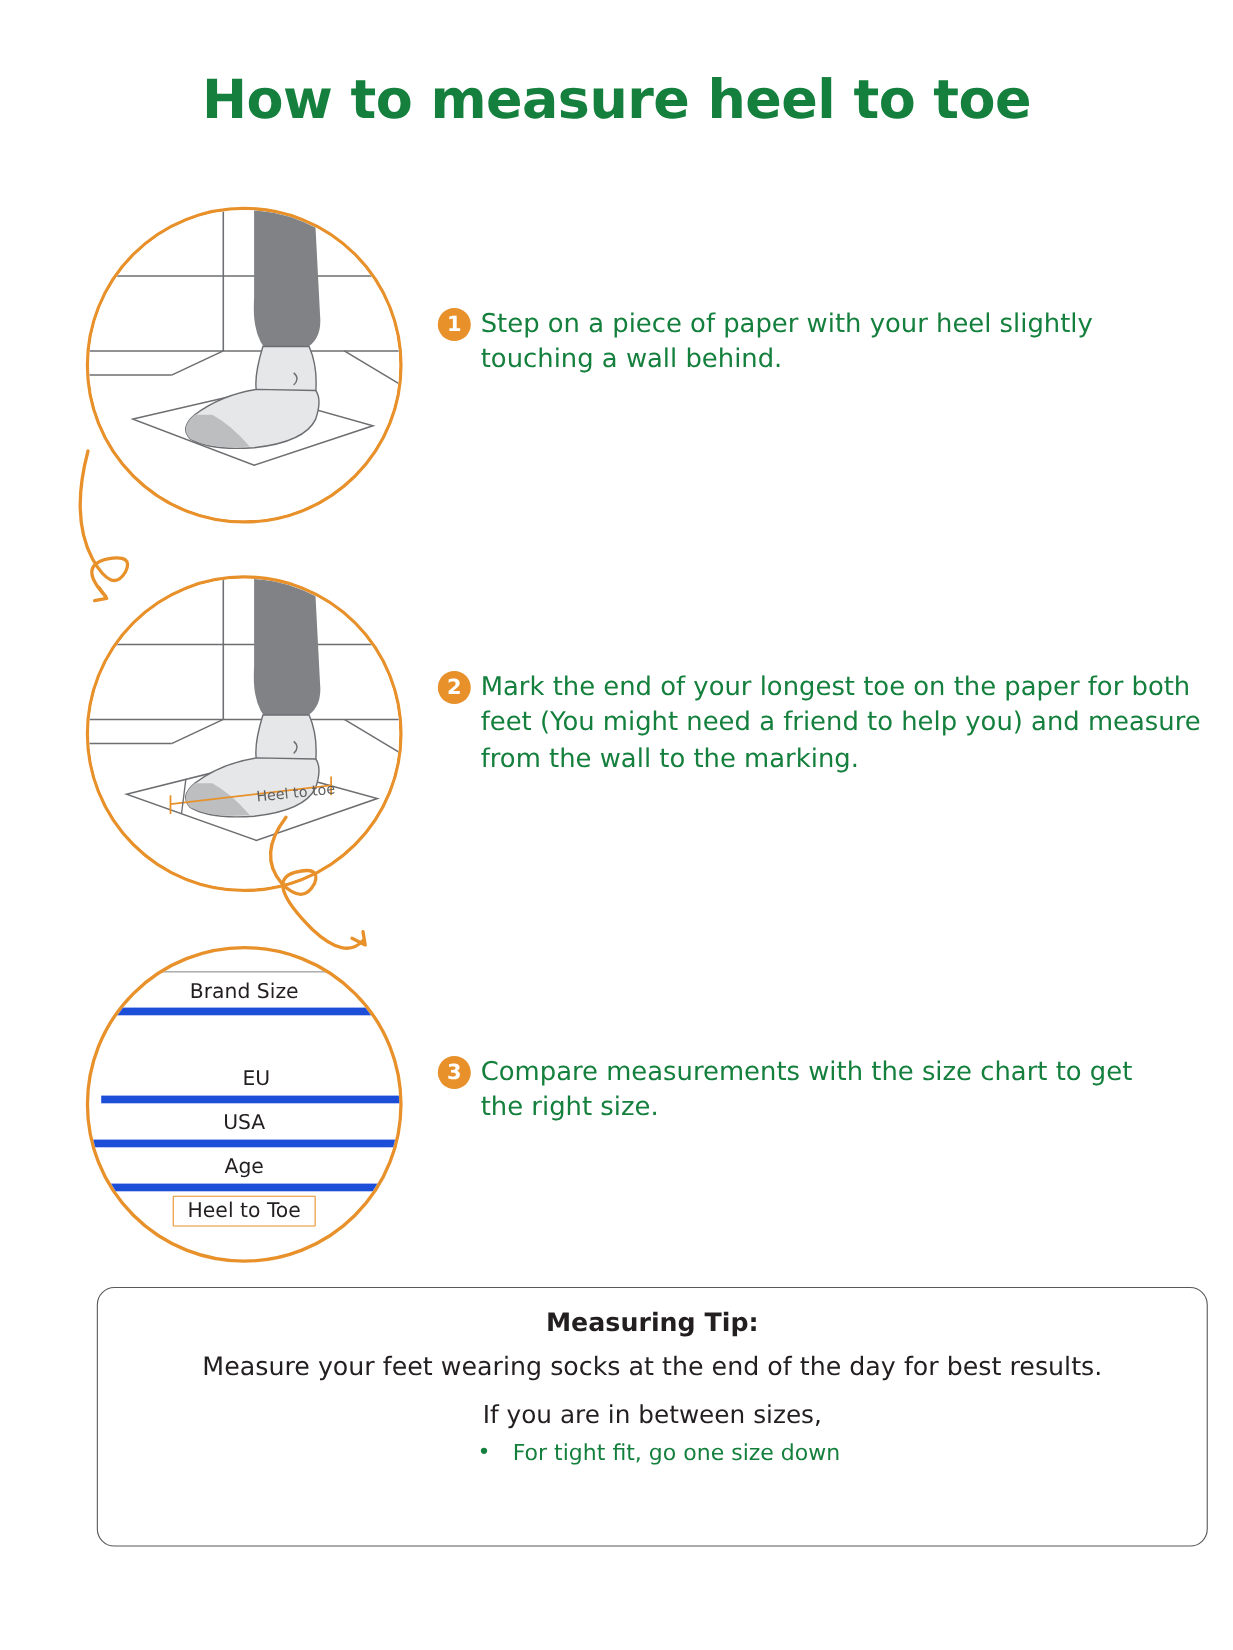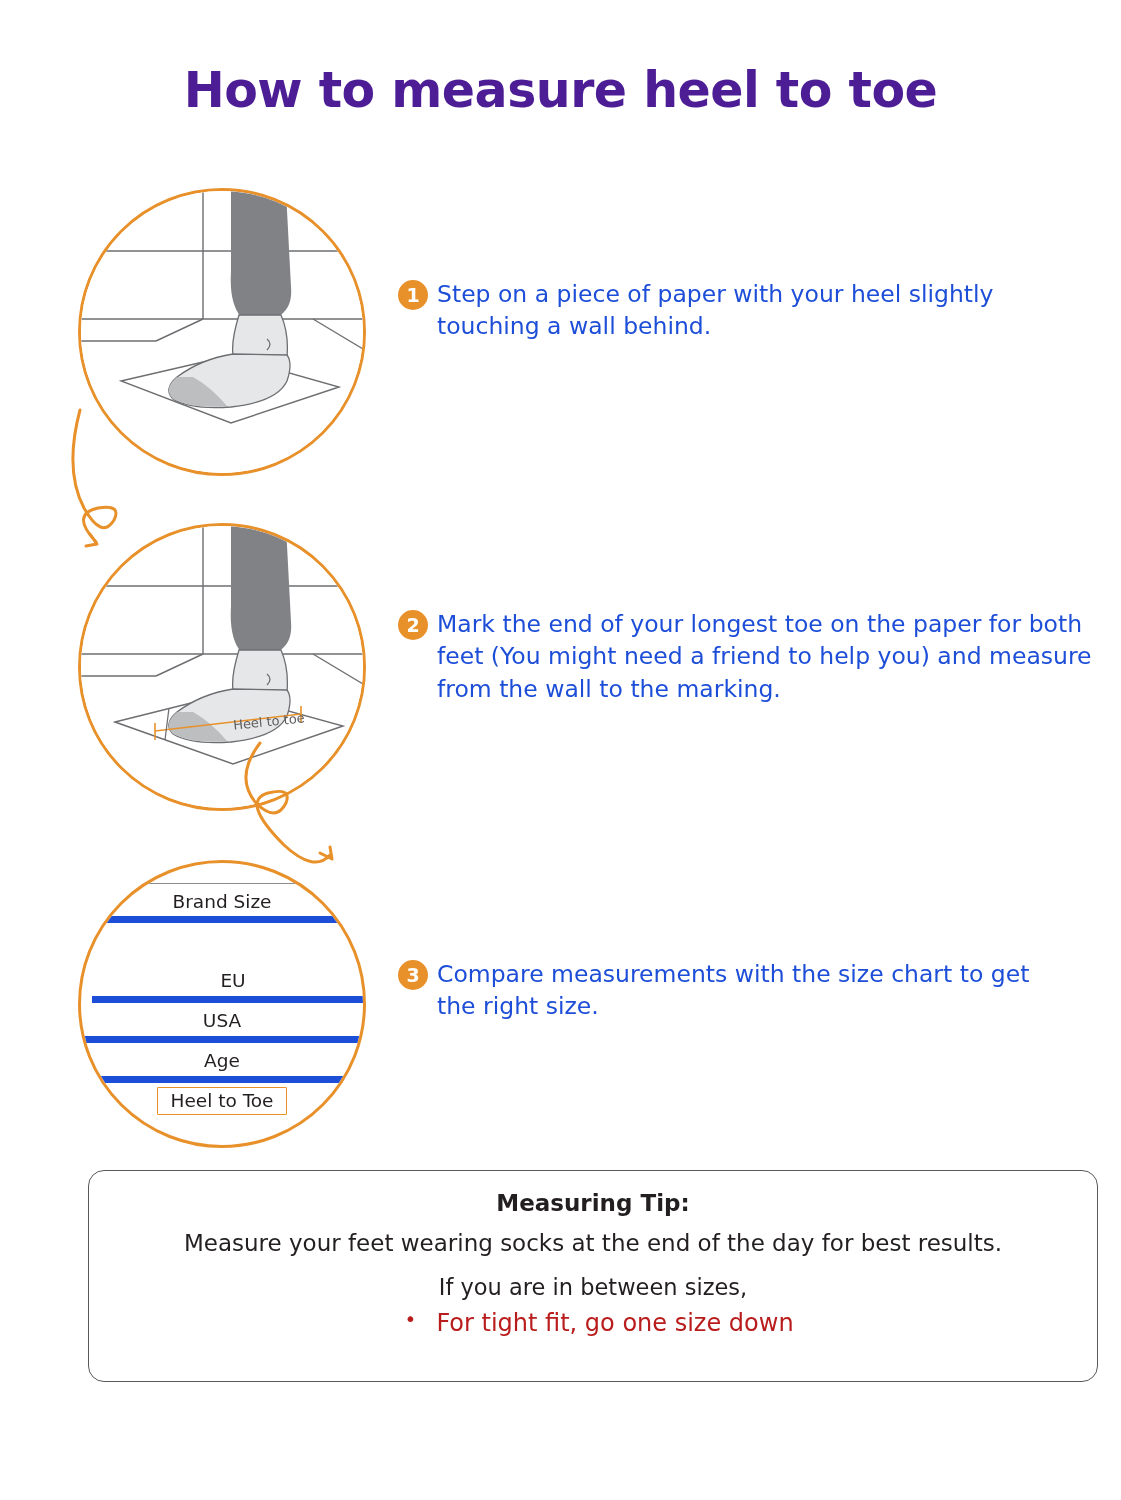--- a/index.html
+++ b/index.html
@@ -23,21 +23,21 @@
   
   .title {
     position: absolute;
     top: 62px;
     left: 0;
     width: 1121px;
     text-align: center;
     font-size: 49px;
     font-weight: 700;
     letter-spacing: -0.5px;
-    color: #4c1d95;
+    color: #15803d;
   }
 
   
   .circle {
     position: absolute;
     border: 3px solid #E8912B;
     border-radius: 50%;
     overflow: hidden;
     background: #ffffff;
   }
@@ -71,21 +71,21 @@
     font-size: 19px;
     font-weight: 700;
     line-height: 30px;
     text-align: center;
     margin-top: 2px;
   }
   .step-text {
     margin-left: 9px;
     font-size: 23.5px;
     line-height: 1.38;
-    color: #1d4ed8;
+    color: #15803d;
     font-weight: 400;
   }
   #step-1 { left: 398px; top: 278px; width: 660px; }
   #step-2 { left: 398px; top: 608px; width: 710px; }
   #step-3 { left: 398px; top: 958px; width: 640px; }
 
   
   .chart-rows {
     position: absolute;
     left: 0;
@@ -113,21 +113,21 @@
     line-height: 24px;
     border-radius: 1px;
   }
 
   
   .tip-box {
     position: absolute;
     left: 88px;
     top: 1170px;
     width: 1010px;
-    height: 212px;
+    height: 236px;
     border: 1.5px solid #58595b;
     border-radius: 16px;
     box-sizing: border-box;
     text-align: center;
     padding-top: 19px;
   }
   .tip-title {
     font-size: 23px;
     font-weight: 700;
     color: #231f20;
@@ -143,22 +143,22 @@
     margin-top: 18px;
   }
   .tip-bullets {
     margin: 6px 0 0 0;
     padding: 0;
     list-style: none;
     display: inline-block;
     text-align: left;
   }
   .tip-bullets li {
-    font-size: 24px;
-    color: #b91c1c;
+    font-size: 20px;
+    color: #15803d;
     line-height: 1.45;
     position: relative;
     padding-left: 44px;
   }
   .tip-bullets li::before {
     content: "\2022";
     position: absolute;
     left: 12px;
     top: -1px;
     font-size: 20px;

